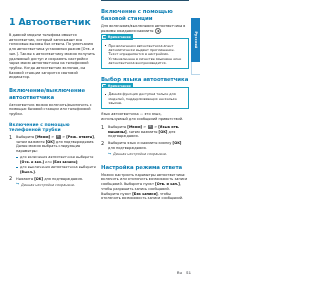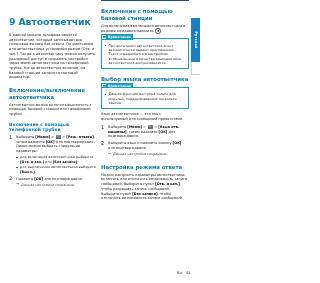--- a/index.html
+++ b/index.html
@@ -135,21 +135,21 @@
 
 <div class="page">
 
   <div class="side-tab">
     <span>Русский</span>
   </div>
   <div class="side-tab-shadow"></div>
 
   <div class="col col-left">
 
-    <div class="chapter-title">9 Автоответчик</div>
+    <div class="chapter-title">1 Автоответчик</div>
 
     <p class="body"><span>В данной модели телефона имеется автоответчик, который записывает все голосовые вызовы без ответа. По умолчанию для автоответчика установлен режим [Отв. и зап.]. Также к автоответчику можно получить удаленный доступ и сохранять настройки через меню автоответчика на телефонной трубке. Когда автоответчик включен, на базовой станции загорится световой индикатор.</span></p>
 
     <div class="h2">Включение/выключение автоответчика</div>
 
     <p class="body">Автоответчик можно включить/выключить с помощью базовой станции или телефонной трубки.</p>
 
     <div class="h3">Включение с помощью телефонной трубки</div>
 
     <ol class="steps">

